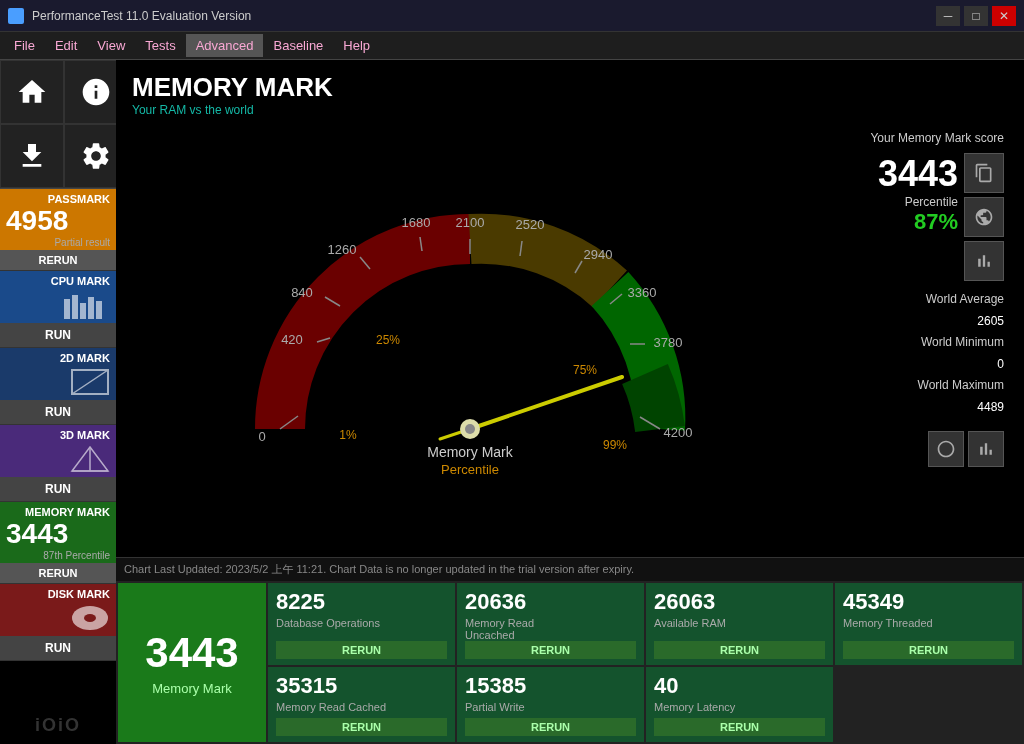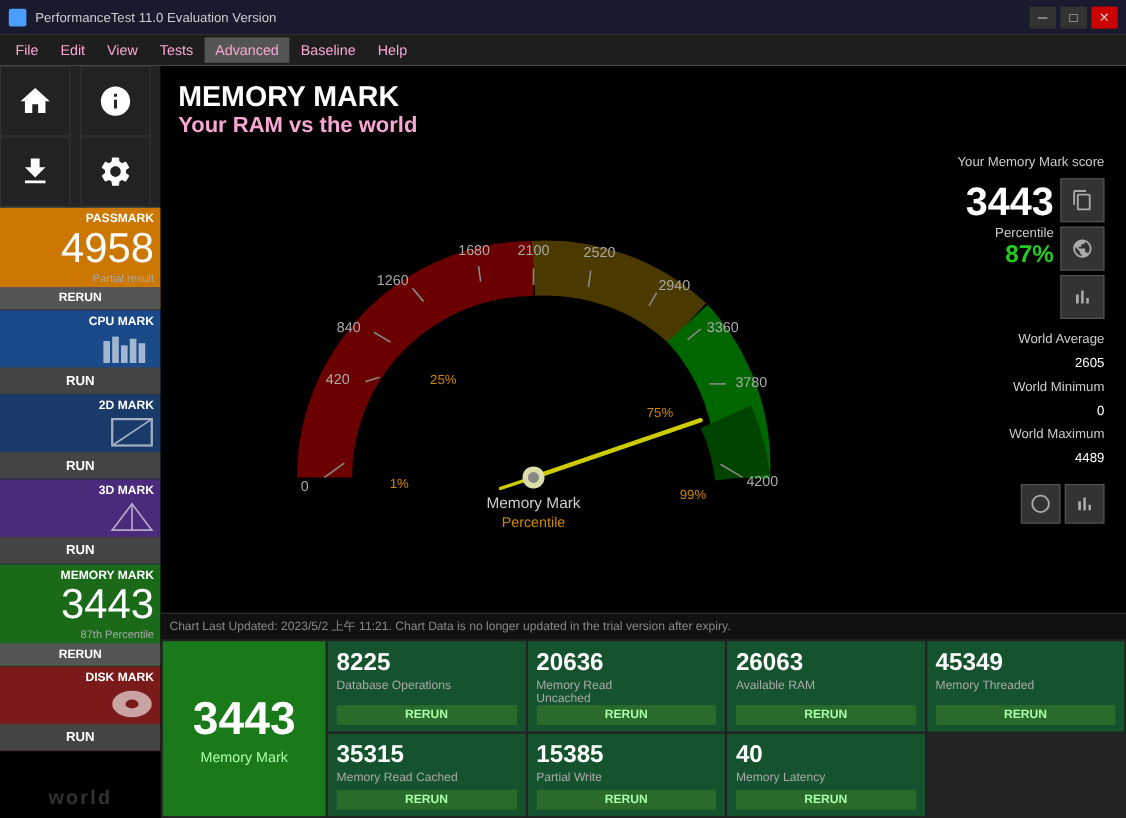--- a/index.html
+++ b/index.html
@@ -39,21 +39,21 @@
     .menu-item.active { background: #555; }
 
     
     .main-layout {
       display: flex;
       height: calc(744px - 60px);
     }
 
     
     .sidebar {
-      width: 146px;
+      width: 116px;
       background: #111;
       display: flex;
       flex-direction: column;
       flex-shrink: 0;
     }
     .sidebar-icons {
       display: grid;
       grid-template-columns: 1fr 1fr;
       background: #222;
       border-bottom: 1px solid #444;
@@ -75,23 +75,22 @@
       border-bottom: 1px solid #333;
     }
     .sidebar-label {
       font-size: 11px;
       font-weight: bold;
       text-align: right;
       padding: 4px 6px 0;
       color: #fff;
     }
     .sidebar-score {
-      font-size: 38px;
-      font-weight: normal;
-      text-align: right;
+      font-size: 28px;
+      font-weight: bold;
       padding: 0 6px;
       color: #fff;
     }
     .sidebar-sub {
       font-size: 10px;
       text-align: right;
       padding: 0 6px 2px;
       color: #aaa;
     }
     .sidebar-btn {
@@ -124,23 +123,22 @@
     
     .content-header {
       padding: 12px 16px 4px;
     }
     .content-title {
       color: #fff;
       font-size: 26px;
       font-weight: bold;
     }
     .content-subtitle {
-      color: #f9a8d4;
-      font-size: 20px;
-      font-weight: bold;
+      color: #14b8a6;
+      font-size: 12px;
     }
 
     
     .gauge-area {
       display: flex;
       flex: 1;
       padding: 0 10px;
     }
 
     .gauge-container {
@@ -340,21 +338,21 @@
       <div style="height:36px;display:flex;align-items:center;justify-content:flex-end;padding:0 6px;">
         <svg width="40" height="28" viewBox="0 0 40 28" fill="white" opacity="0.6">
             <ellipse cx="20" cy="14" rx="18" ry="12"></ellipse>
             <ellipse cx="20" cy="14" rx="6" ry="4" fill="#7a1a1a"></ellipse>
           </svg>
       </div>
       <button class="sidebar-run-btn">RUN</button>
     </div>
 
     <div style="flex:1;display:flex;align-items:flex-end;justify-content:center;padding:8px;background:#000;">
-      <div style="color:#333;font-size:18px;font-weight:bold;letter-spacing:2px;">world</div>
+      <div style="color:#333;font-size:18px;font-weight:bold;letter-spacing:2px;">iOiO</div>
     </div>
   </div>
 
   <div class="content">
 
     <div class="content-header">
       <div class="content-title">MEMORY MARK</div>
       <div class="content-subtitle">Your RAM vs the world</div>
     </div>
 

